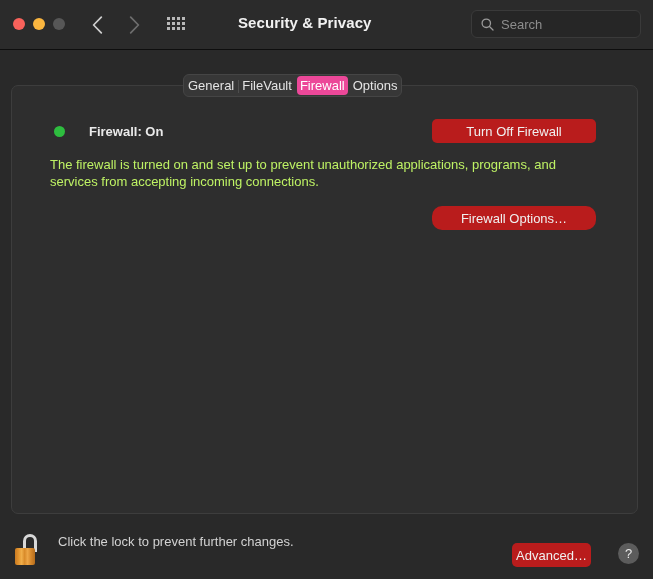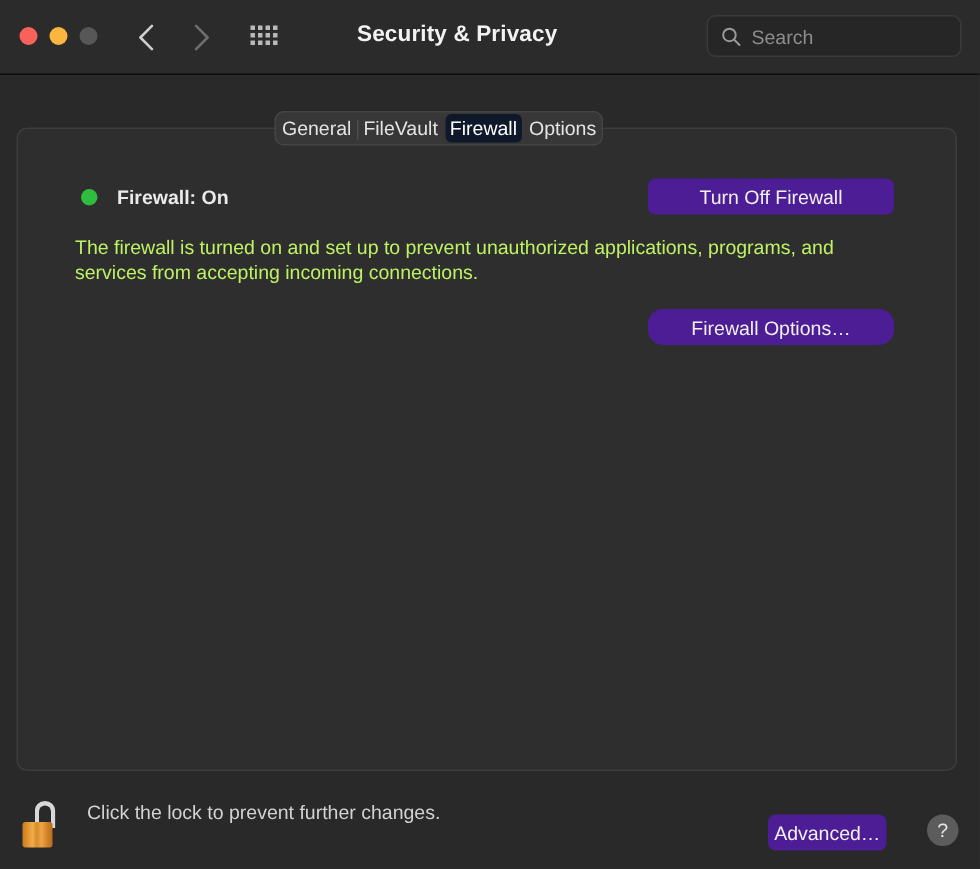--- a/index.html
+++ b/index.html
@@ -128,21 +128,21 @@
     position: relative;
   }
   .tab + .tab::before {
     content: "";
     position: absolute;
     left: -1px; top: 4px;
     width: 1px; height: 13px;
     background: #4e4e4e;
   }
   .tab.selected {
-    background: #0f172a;
+    background: #ec4899;
     color: #ffffff;
   }
   .tab.selected::before,
   .tab.selected + .tab::before { background: transparent; }
 
   
   .panel {
     position: absolute;
     left: 11px; top: 85px;
     width: 627px; height: 429px;
@@ -158,37 +158,37 @@
     display: flex;
     align-items: center;
   }
   .status-dot {
     width: 11px; height: 11px;
     border-radius: 50%;
     background: #2ebd3f;
     display: block;
   }
   .status-label {
-    margin-left: 13px;
+    margin-left: 24px;
     font-size: 13px;
     font-weight: bold;
     color: #eaeaea;
   }
 
   .desc {
     position: absolute;
     left: 38px; top: 70px;
     width: 548px;
     font-size: 13px;
     line-height: 17px;
     color: #bef264;
   }
 
   .btn {
-    background: #4c1d95;
+    background: #b91c1c;
     color: #f0f0f0;
     border: none;
     border-radius: 5px;
     font-family: "Liberation Sans", sans-serif;
     font-size: 13px;
     padding: 12px;
     display: flex;
     align-items: center;
     justify-content: center;
     box-sizing: border-box;

